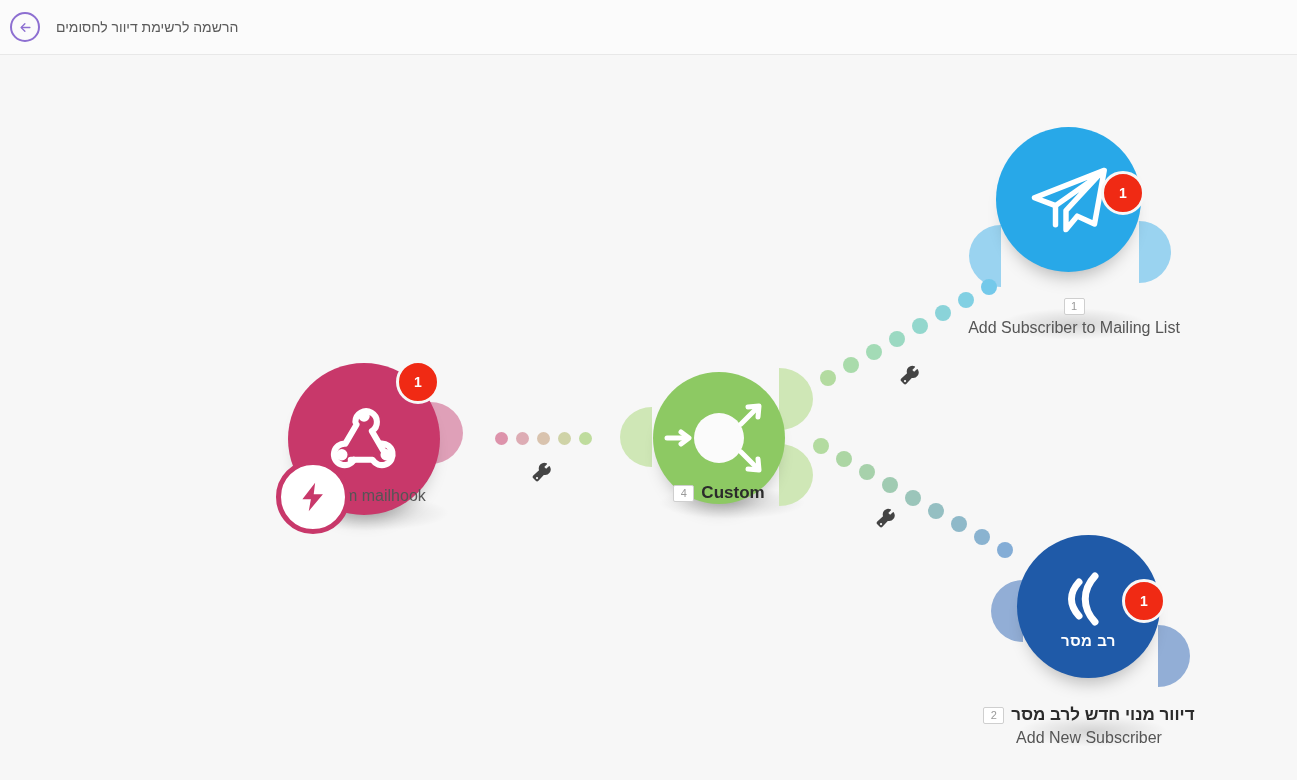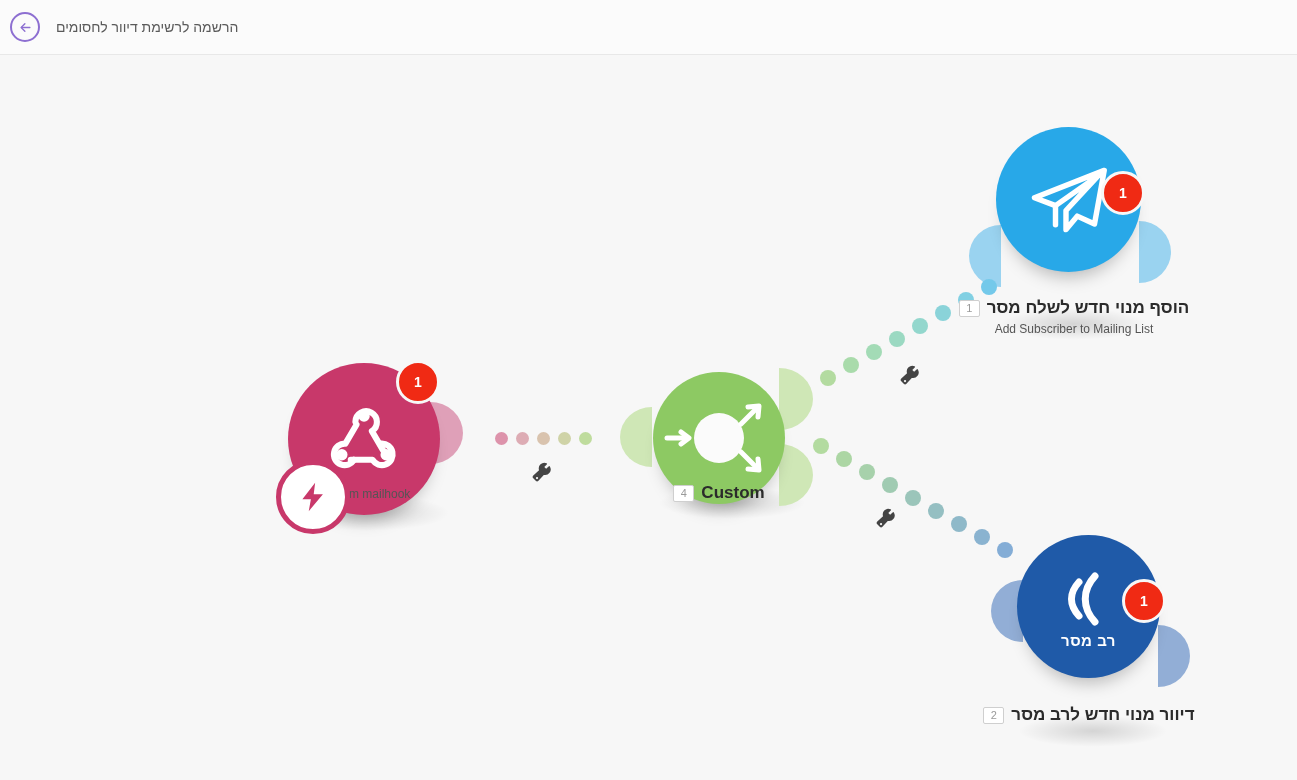--- a/index.html
+++ b/index.html
@@ -75,21 +75,21 @@
     white-space:nowrap;
   }
   .cap-num{
     font-size:11px;color:#9a9a9a;
     border:1px solid #cfcfcf;background:#fff;
     border-radius:2px;
     padding:1px 5px;line-height:13px;
     min-width:9px;text-align:center;
   }
   .cap-sub{
-    margin-top:4px;font-size:12px;color:#555;white-space:nowrap;
+    margin-top:4px;font-size:16px;color:#555;white-space:nowrap;
   }
 
   .dot{position:absolute;border-radius:50%;z-index:3;}
   .wrench{position:absolute;z-index:7;}
   .wrench svg{display:block;}
 
   .rav-word{
     position:absolute;color:#fff;font-weight:bold;font-size:15px;
     direction:rtl;unicode-bidi:plaintext;letter-spacing:.5px;
   }
@@ -220,21 +220,20 @@
       <svg width="90" height="90" viewBox="0 0 24 24" fill="none" stroke="#fff" stroke-width="1.45" stroke-linejoin="round" stroke-linecap="round">
         <path d="M21.4 4.1 2.8 11.4l5.6 2.1 11.4-8-8.6 9.3v5.1l3-3.6 4.6 2.1z"></path>
         <path d="M8.4 13.5v5.1"></path>
       </svg>
     </div>
 
     <div class="badge" style="left:1101px;top:116px;width:38px;height:38px;">1</div>
 
     <div class="caption" style="left:928px;top:243px;width:292px;">
       <div class="cap-row">
-        <span class="cap-title">הוסף מנוי חדש לשלח מסר</span>
         <span class="cap-num">1</span>
       </div>
       <div class="cap-sub">Add Subscriber to Mailing List</div>
     </div>
   </div>
 
   <div class="node">
     <div class="knob left" style="left:991px;top:525px;width:32px;height:62px;background:#92aed6;"></div>
     <div class="knob right" style="left:1158px;top:570px;width:32px;height:62px;background:#92aed6;"></div>
     <div class="shadow-ellipse" style="left:1018px;top:660px;width:150px;height:32px;"></div>
@@ -247,16 +246,17 @@
       <div class="rav-word" style="position:static;margin-top:2px;">רב מסר</div>
     </div>
 
     <div class="badge" style="left:1122px;top:524px;width:38px;height:38px;">1</div>
 
     <div class="caption" style="left:943px;top:650px;width:292px;">
       <div class="cap-row">
         <span class="cap-title">דיוור מנוי חדש לרב מסר</span>
         <span class="cap-num">2</span>
       </div>
+      <div class="cap-sub">Add New Subscriber</div>
     </div>
   </div>
 
 </div>
 
 </body></html>

